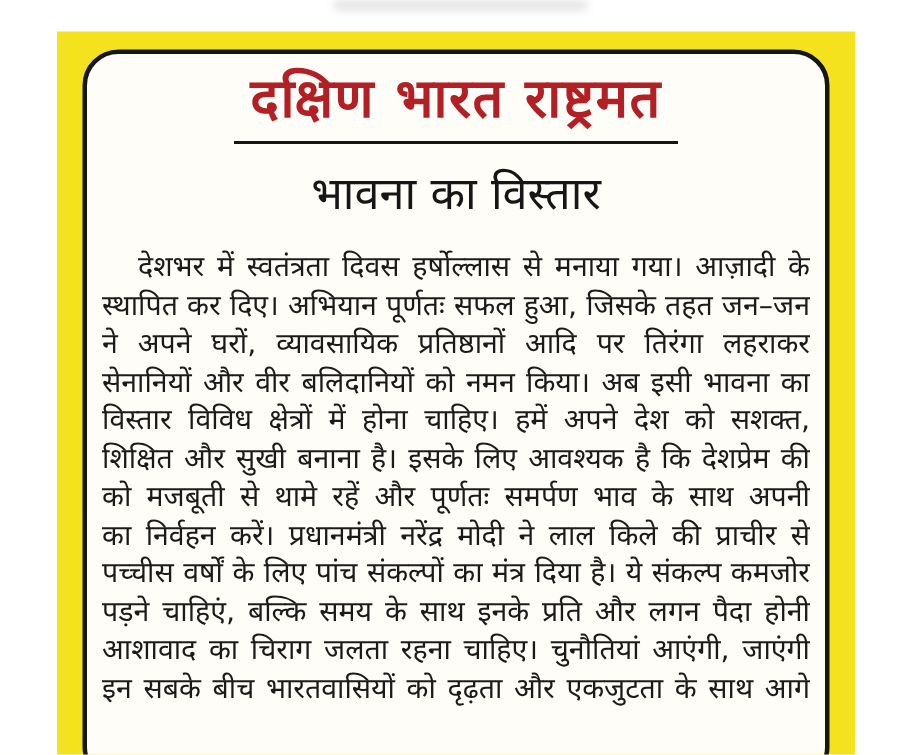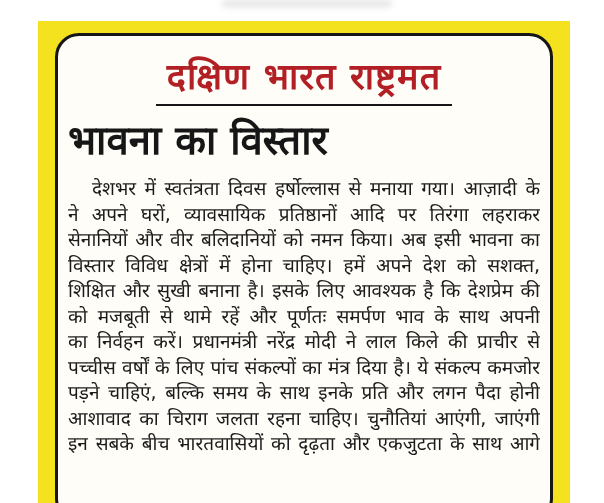--- a/index.html
+++ b/index.html
@@ -27,36 +27,37 @@
   .panel{
     position:absolute;left:17px;right:17px;top:12px;bottom:-12px;
     box-sizing:border-box;
     background:var(--paper-white,#fffdf8);
     border:3px solid var(--ink-black,#161616);
     border-radius:24px;
     padding:0 10px;
     overflow:hidden;
   }
   .masthead{
-    margin-top:19px;
+    margin-top:9px;
     height:44px;line-height:44px;
     text-align:center;
     font-size:36px;font-weight:bold;
     letter-spacing:1px;
     color:var(--masthead-red,#b22025);
     white-space:nowrap;
   }
   .masthead-rule{
     width:296px;height:2px;margin:5px auto 0;
     background:var(--ink-black,#161616);
   }
   .headline{
     margin-top:6px;
     height:56px;line-height:56px;
-    font-size:40px;font-weight:700;
+    text-align:center;
+    font-size:30px;font-weight:400;
     color:var(--ink-black,#161616);
     white-space:nowrap;
   }
   .article-body{
     margin-top:8px;
     font-size:19px;
     color:#1a1a1a;
   }
   .body-line{
     height:25.5px;line-height:25.5px;
@@ -75,20 +76,21 @@
   <div class="panel">
 
     <div class="masthead">दक्षिण भारत राष्ट्रमत</div>
 
     <div class="masthead-rule"></div>
 
     <div class="headline">भावना का विस्तार</div>
 
     <div class="article-body">
         <div class="body-line first">देशभर में स्वतंत्रता दिवस हर्षोल्लास से मनाया गया। आज़ादी के इस</div>
+        <div class="body-line">स्थापित कर दिए। अभियान पूर्णतः सफल हुआ, जिसके तहत जन–जन</div>
         <div class="body-line">ने अपने घरों, व्यावसायिक प्रतिष्ठानों आदि पर तिरंगा लहराकर स्वतंत्रता</div>
         <div class="body-line">सेनानियों और वीर बलिदानियों को नमन किया। अब इसी भावना का</div>
         <div class="body-line">विस्तार विविध क्षेत्रों में होना चाहिए। हमें अपने देश को सशक्त, समृद्ध,</div>
         <div class="body-line">शिक्षित और सुखी बनाना है। इसके लिए आवश्यक है कि देशप्रेम की डोर</div>
         <div class="body-line">को मजबूती से थामे रहें और पूर्णतः समर्पण भाव के साथ अपनी भूमिका</div>
         <div class="body-line">का निर्वहन करें। प्रधानमंत्री नरेंद्र मोदी ने लाल किले की प्राचीर से अगले</div>
         <div class="body-line">पच्चीस वर्षों के लिए पांच संकल्पों का मंत्र दिया है। ये संकल्प कमजोर नहीं</div>
         <div class="body-line">पड़ने चाहिएं, बल्कि समय के साथ इनके प्रति और लगन पैदा होनी चाहिए।</div>
         <div class="body-line">आशावाद का चिराग जलता रहना चाहिए। चुनौतियां आएंगी, जाएंगी ...</div>
         <div class="body-line">इन सबके बीच भारतवासियों को दृढ़ता और एकजुटता के साथ आगे बढ़ते</div>

